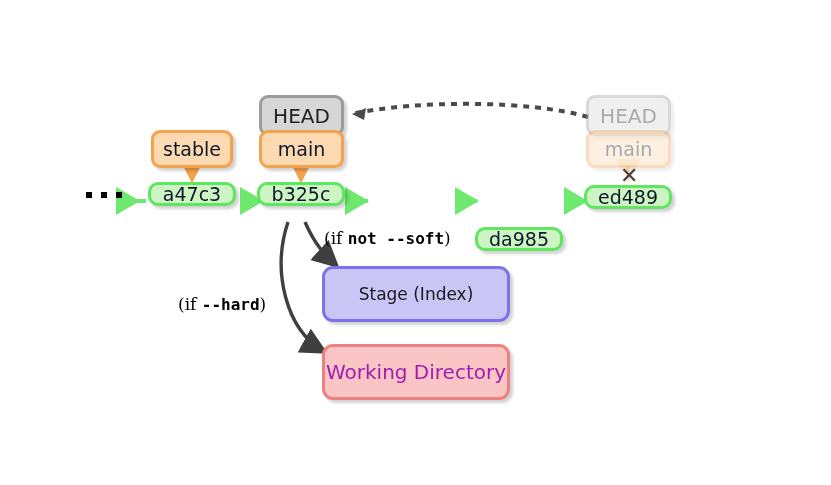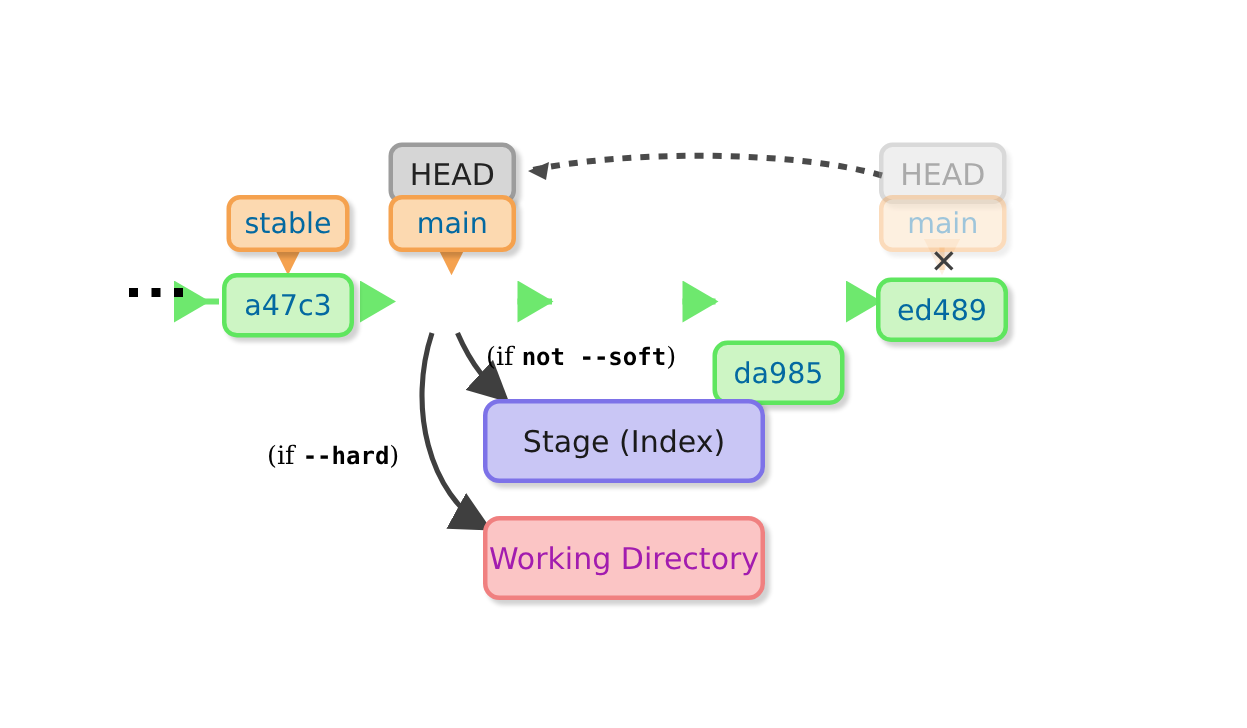--- a/index.html
+++ b/index.html
@@ -44,28 +44,28 @@
   
   .node {
     position: absolute;
     box-sizing: border-box;
     display: flex;
     align-items: center;
     justify-content: center;
     border-radius: 9px;
     font-family: "DejaVu Sans", sans-serif;
     font-size: 19px;
-    color: #0369a1;
+    color: #0f172a;
     white-space: nowrap;
   }
   .commit {
     background: #cdf5c4;
     border: 3px solid #5fe65f;
     border-radius: 10px;
-    height: 43px;
+    height: 24px;
     font-size: 19px;
     justify-content: center;
   }
   .branch {
     background: #fcd9b0;
     border: 3px solid #f5a24f;
     border-radius: 9px;
     height: 38px;
     font-size: 19px;
   }
@@ -79,21 +79,21 @@
     text-align: right;
   }
   .ghost {
     opacity: 0.38;
   }
   .stage {
     background: #c9c6f5;
     border: 3px solid #7d72e8;
     border-radius: 11px;
     height: 56px;
-    font-size: 20px;
+    font-size: 17px;
     color: #1a1a1a;
   }
   .workdir {
     background: #fbc5c5;
     border: 3px solid #f08080;
     border-radius: 11px;
     height: 56px;
     font-size: 20px;
     color: #a21caf;
   }
@@ -215,20 +215,23 @@
   <div class="node branch shadowed ghost" style="left:586px; top:130px; width:85px;">
     <span>main</span>
   </div>
 
   <div class="xmark" style="left:620px; top:165px;">✕</div>
 
   <div class="node commit shadowed" style="left:148px; top:182px; width:88px;">
     <span>a47c3</span>
   </div>
 
+  <div class="node commit shadowed" style="left:257px; top:182px; width:88px;">
+    <span>b325c</span>
+  </div>
 
 
   <div class="node commit shadowed" style="left:475px; top:182px; width:88px;margin-top:45px;">
     <span>da985</span>
   </div>
 
   <div class="node commit shadowed" style="left:584px; top:185px; width:88px;">
     <span>ed489</span>
   </div>
 

